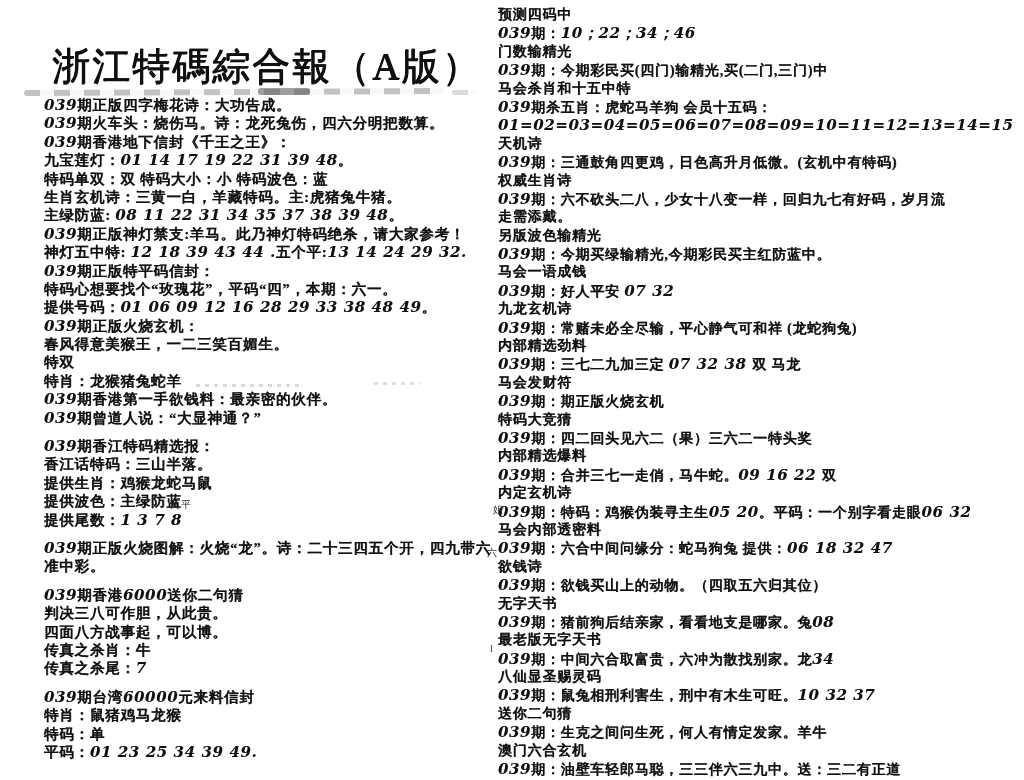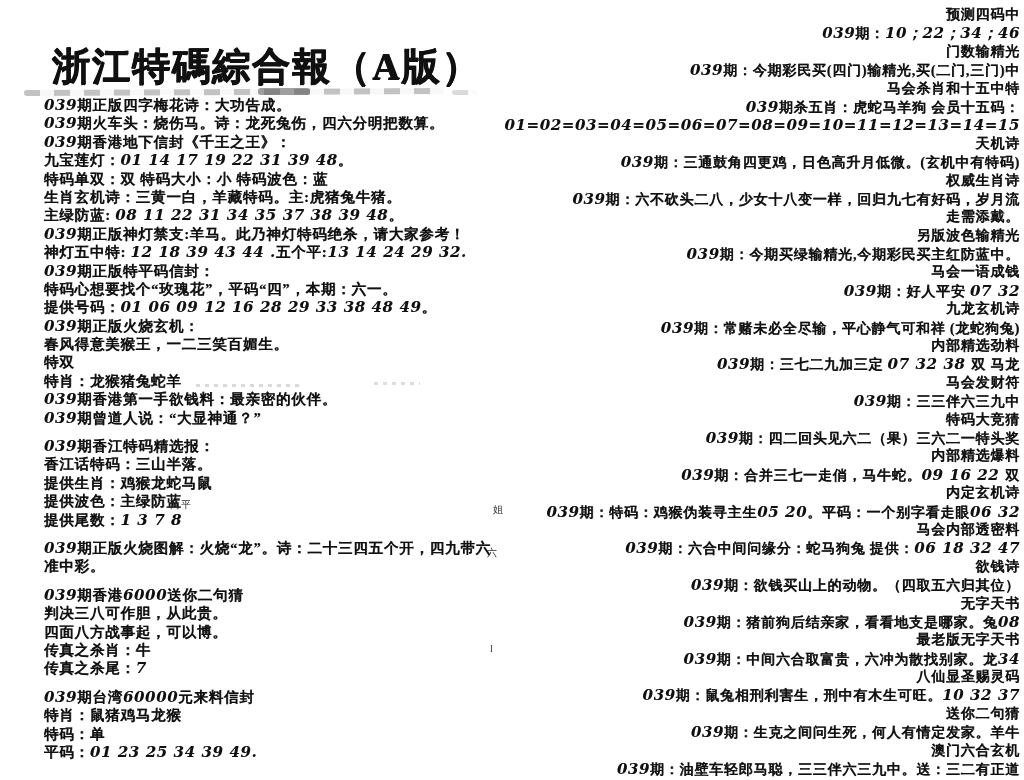--- a/index.html
+++ b/index.html
@@ -6,34 +6,34 @@
   .page{
     position:relative;
     width:1024px;height:780px;
     background:#ffffff;
     overflow:hidden;
     font-family:"Liberation Serif","DejaVu Serif",serif;
     color:#101010;
   }
   .title{
     position:absolute;left:52px;top:16px;
-    font-size:38px;font-weight:700;letter-spacing:2px;
+    font-size:38px;font-weight:400;letter-spacing:2px;
     white-space:nowrap;
     text-shadow:0.8px 0 0 currentColor, 0 0.5px 0 currentColor;
   }
   .col{position:absolute;}
   .col-left{left:8px;top:96px;width:486px;margin-left:36px;}
   .col-right{left:498px;top:6px;width:522px;}
   .line{
     height:18.4px;line-height:18.4px;
     font-size:14.5px;font-weight:700;letter-spacing:0.8px;
     white-space:nowrap;overflow:hidden;
     text-shadow:0.4px 0 0 rgba(0,0,0,0.55);
   }
-  .col-right .line{font-size:14px;text-align:right;}
+  .col-right .line{font-size:14px;}
   .gap{height:10px;}
   .num{
     font-style:italic;font-weight:700;
     font-family:"DejaVu Serif","Liberation Serif",serif;
     font-size:15px;letter-spacing:0.6px;
     text-shadow:0.2px 0 0 rgba(0,0,0,0.4);
   }
   .margin-note{
     position:absolute;
     font-size:10px;font-weight:400;color:#2b2b2b;
@@ -125,21 +125,21 @@
       <div class="line"><span class="cn">走需添戴。</span></div>
       <div class="line"><span class="cn">另版波色输精光</span></div>
       <div class="line"><span class="num">039</span><span class="cn">期：今期买绿输精光,今期彩民买主红防蓝中。</span></div>
       <div class="line"><span class="cn">马会一语成钱</span></div>
       <div class="line"><span class="num">039</span><span class="cn">期：好人平安 </span><span class="num">07 32</span></div>
       <div class="line"><span class="cn">九龙玄机诗</span></div>
       <div class="line"><span class="num">039</span><span class="cn">期：常赌未必全尽输，平心静气可和祥 (龙蛇狗兔)</span></div>
       <div class="line"><span class="cn">内部精选劲料</span></div>
       <div class="line"><span class="num">039</span><span class="cn">期：三七二九加三定 </span><span class="num">07 32 38 </span><span class="cn">双 马龙</span></div>
       <div class="line"><span class="cn">马会发财符</span></div>
-      <div class="line"><span class="num">039</span><span class="cn">期：三三伴六三九中</span></div>
+      <div class="line"><span class="num">039</span><span class="cn">期：期正版火烧玄机</span></div>
       <div class="line"><span class="cn">特码大竞猜</span></div>
       <div class="line"><span class="num">039</span><span class="cn">期：四二回头见六二（果）三六二一特头奖</span></div>
       <div class="line"><span class="cn">内部精选爆料</span></div>
       <div class="line"><span class="num">039</span><span class="cn">期：合并三七一走俏，马牛蛇。</span><span class="num">09 16 22 </span><span class="cn">双</span></div>
       <div class="line"><span class="cn">内定玄机诗</span></div>
       <div class="line"><span class="num">039</span><span class="cn">期：特码：鸡猴伪装寻主生</span><span class="num">05 20</span><span class="cn">。平码：一个别字看走眼</span><span class="num">06 32</span></div>
       <div class="line"><span class="cn">马会内部透密料</span></div>
       <div class="line"><span class="num">039</span><span class="cn">期：六合中间问缘分：蛇马狗兔 提供：</span><span class="num">06 18 32 47</span></div>
       <div class="line"><span class="cn">欲钱诗</span></div>
       <div class="line"><span class="num">039</span><span class="cn">期：欲钱买山上的动物。（四取五六归其位）</span></div>

